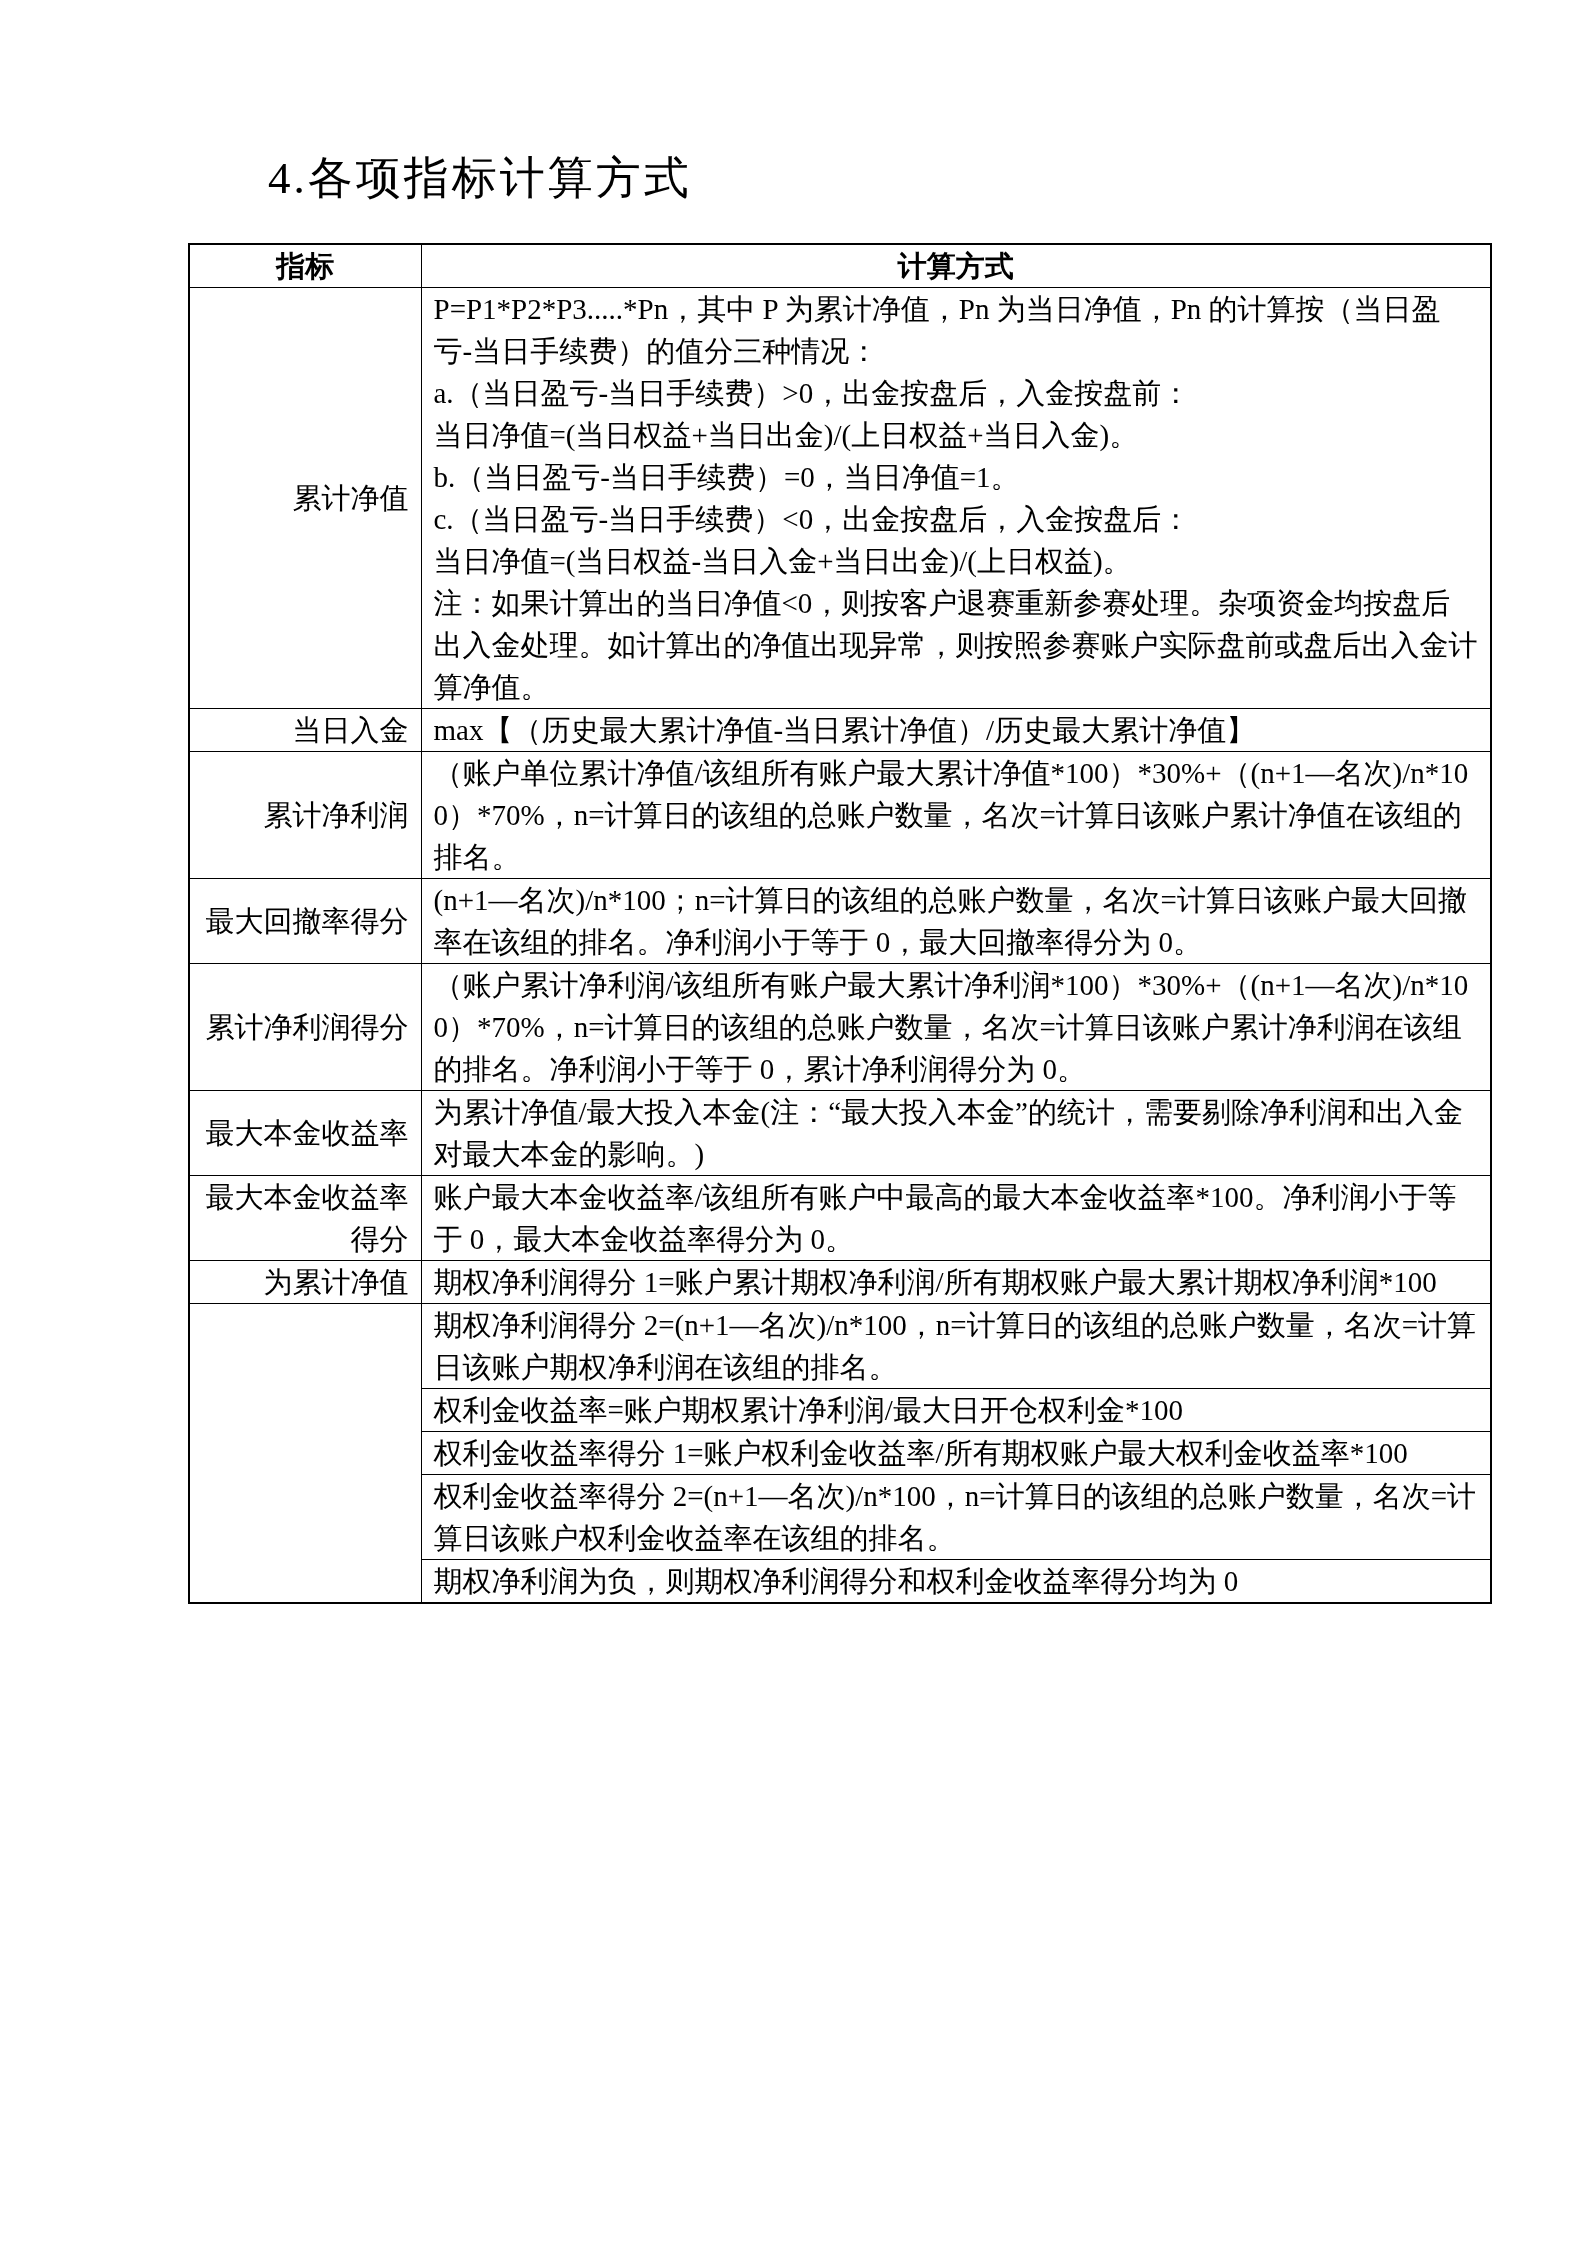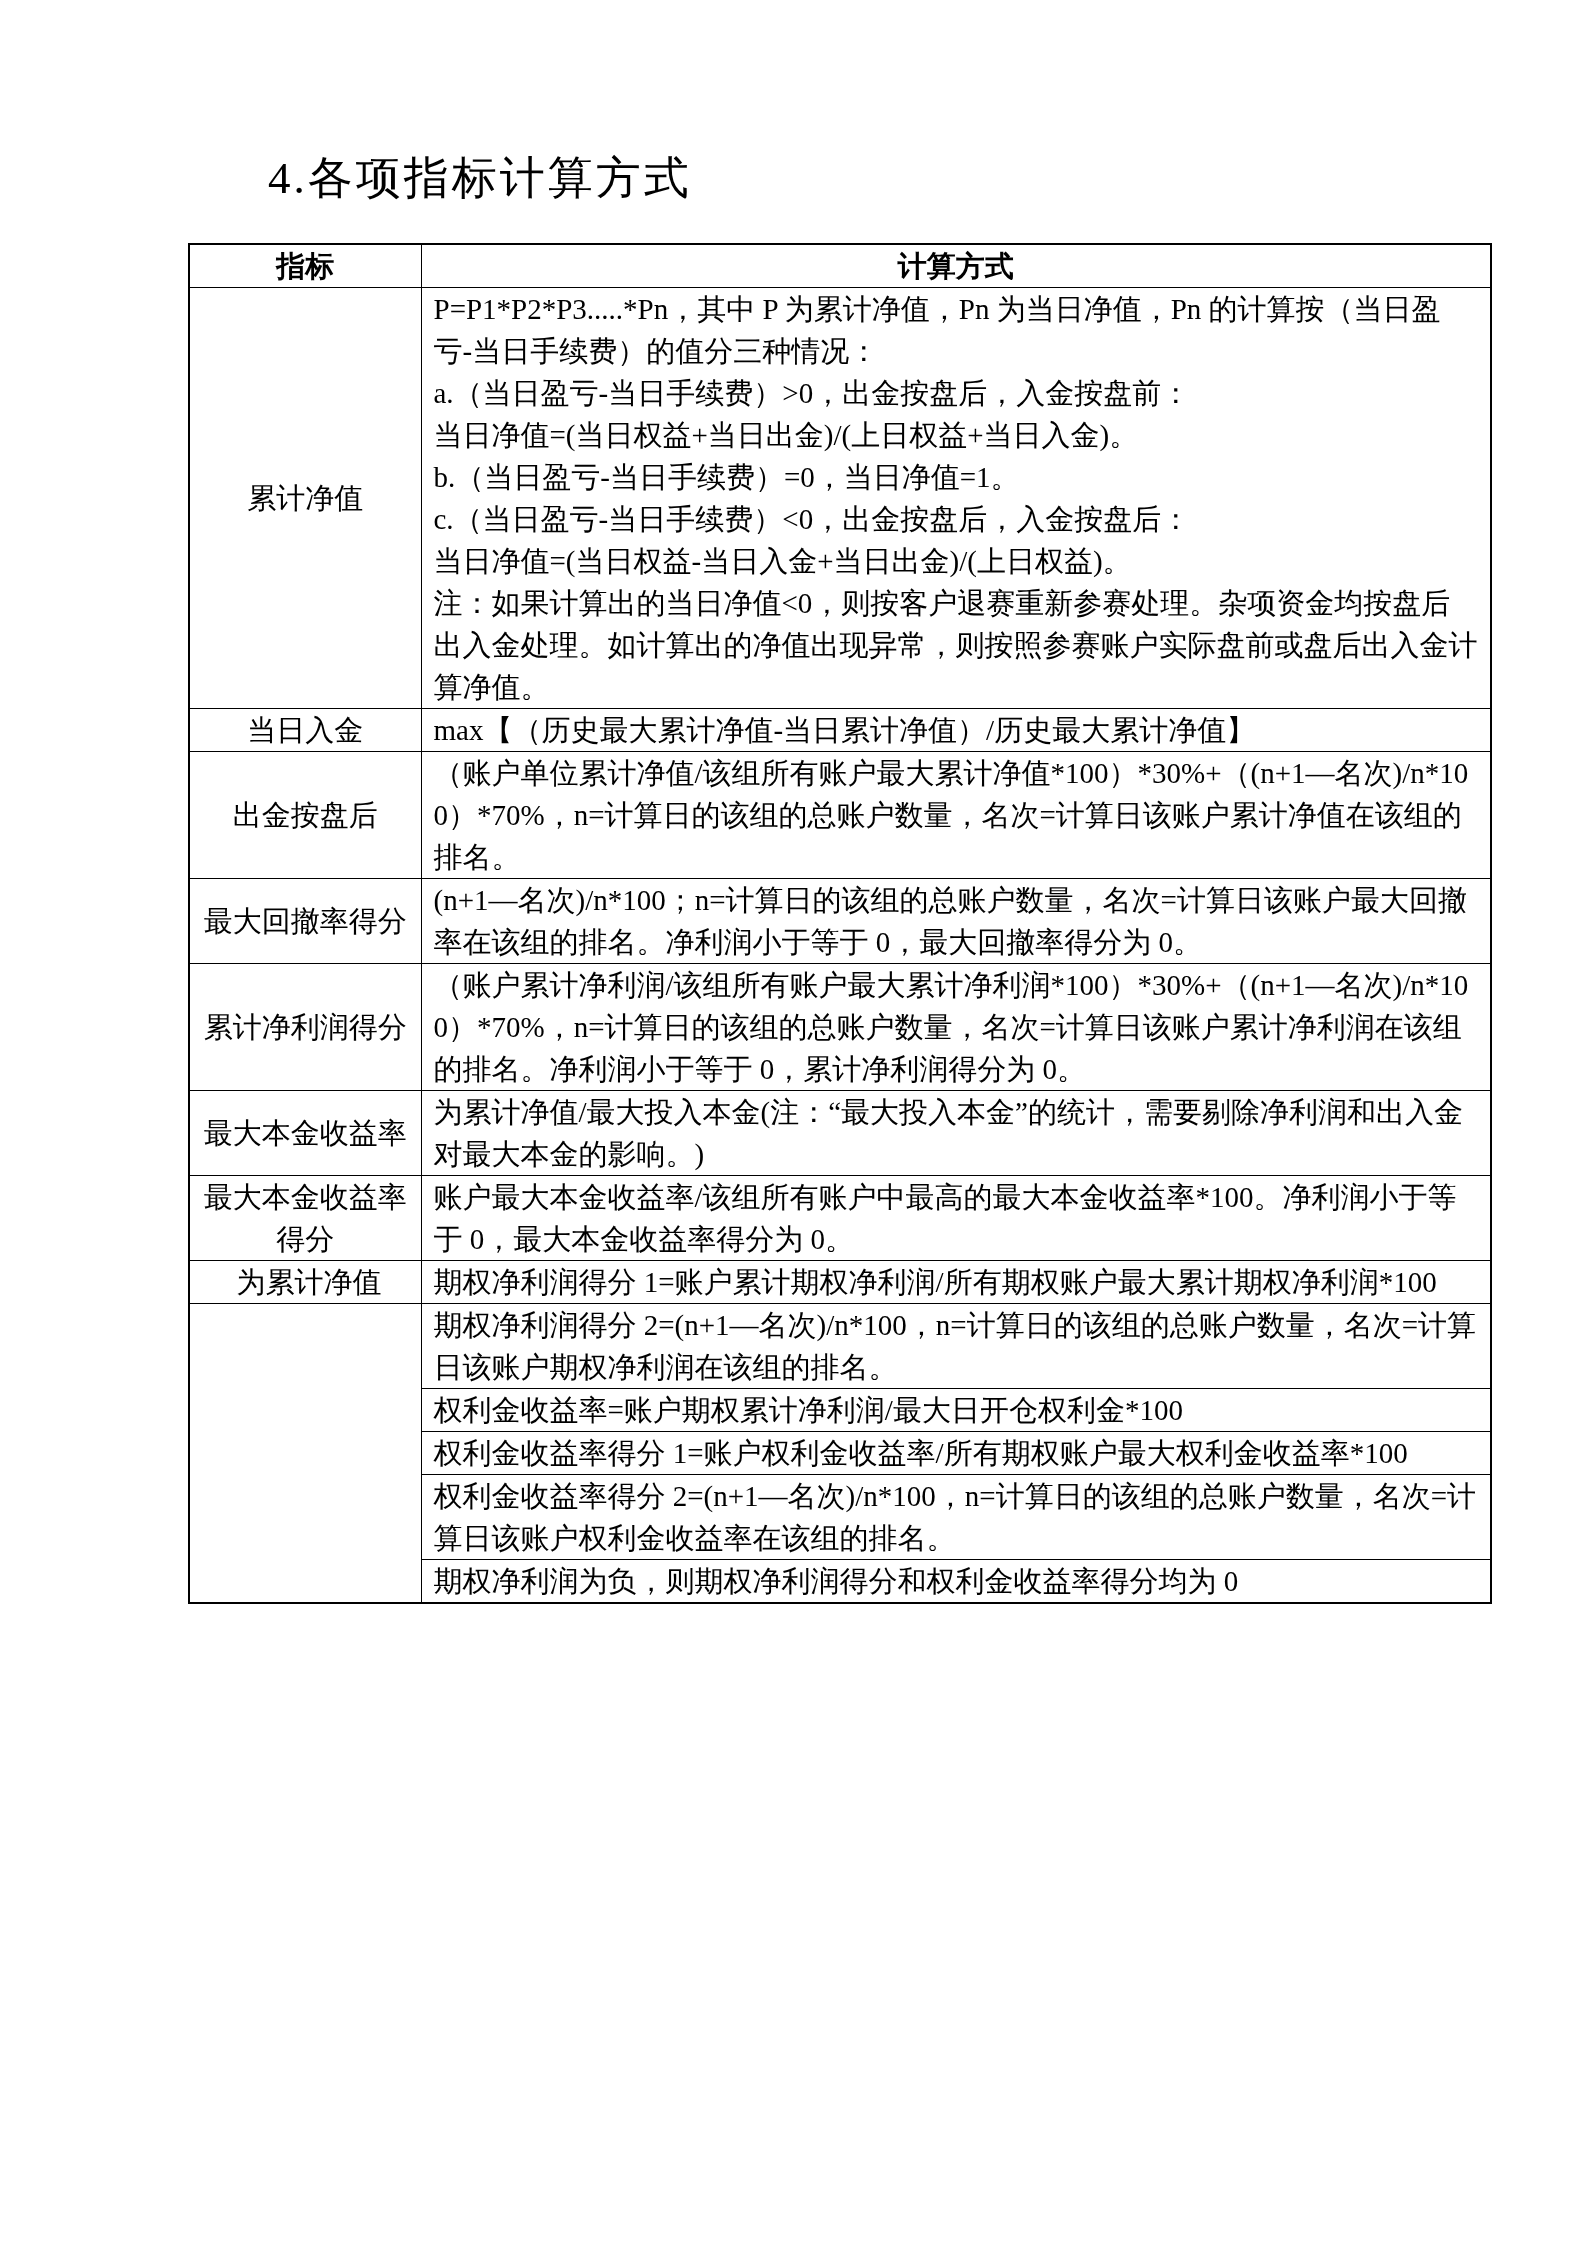--- a/index.html
+++ b/index.html
@@ -45,21 +45,21 @@
     white-space: pre-wrap;
     word-break: break-all;
   }
   table.calc-table th {
     font-weight: bold;
     text-align: center;
     height: 42px;
     padding: 0;
   }
   td.indicator-cell {
-    text-align: center;
+    text-align: right;
   }
   td.method-cell {
     text-align: left;
   }
   td.method-cell div { 
     text-align: left;
   }
 </style>
 </head>
 <body>
@@ -80,21 +80,21 @@
   <tbody>
     <tr>
       <td class="indicator-cell">累计净值</td>
       <td class="method-cell"><div>P=P1*P2*P3.....*Pn，其中 P 为累计净值，Pn 为当日净值，Pn 的计算按（当日盈亏-当日手续费）的值分三种情况：</div><div>a.（当日盈亏-当日手续费）&gt;0，出金按盘后，入金按盘前：</div><div>当日净值=(当日权益+当日出金)/(上日权益+当日入金)。</div><div>b.（当日盈亏-当日手续费）=0，当日净值=1。</div><div>c.（当日盈亏-当日手续费）&lt;0，出金按盘后，入金按盘后：</div><div>当日净值=(当日权益-当日入金+当日出金)/(上日权益)。</div><div>注：如果计算出的当日净值&lt;0，则按客户退赛重新参赛处理。杂项资金均按盘后出入金处理。如计算出的净值出现异常，则按照参赛账户实际盘前或盘后出入金计算净值。</div></td>
     </tr>
     <tr>
       <td class="indicator-cell">当日入金</td>
       <td class="method-cell"><div>max【（历史最大累计净值-当日累计净值）/历史最大累计净值】</div></td>
     </tr>
     <tr>
-      <td class="indicator-cell">出金按盘后</td>
+      <td class="indicator-cell">累计净利润</td>
       <td class="method-cell"><div>（账户单位累计净值/该组所有账户最大累计净值*100）*30%+（(n+1—名次)/n*100）*70%，n=计算日的该组的总账户数量，名次=计算日该账户累计净值在该组的排名。</div></td>
     </tr>
     <tr>
       <td class="indicator-cell">最大回撤率得分</td>
       <td class="method-cell"><div>(n+1—名次)/n*100；n=计算日的该组的总账户数量，名次=计算日该账户最大回撤率在该组的排名。净利润小于等于 0，最大回撤率得分为 0。</div></td>
     </tr>
     <tr>
       <td class="indicator-cell">累计净利润得分</td>
       <td class="method-cell"><div>（账户累计净利润/该组所有账户最大累计净利润*100）*30%+（(n+1—名次)/n*100）*70%，n=计算日的该组的总账户数量，名次=计算日该账户累计净利润在该组的排名。净利润小于等于 0，累计净利润得分为 0。</div></td>
     </tr>

